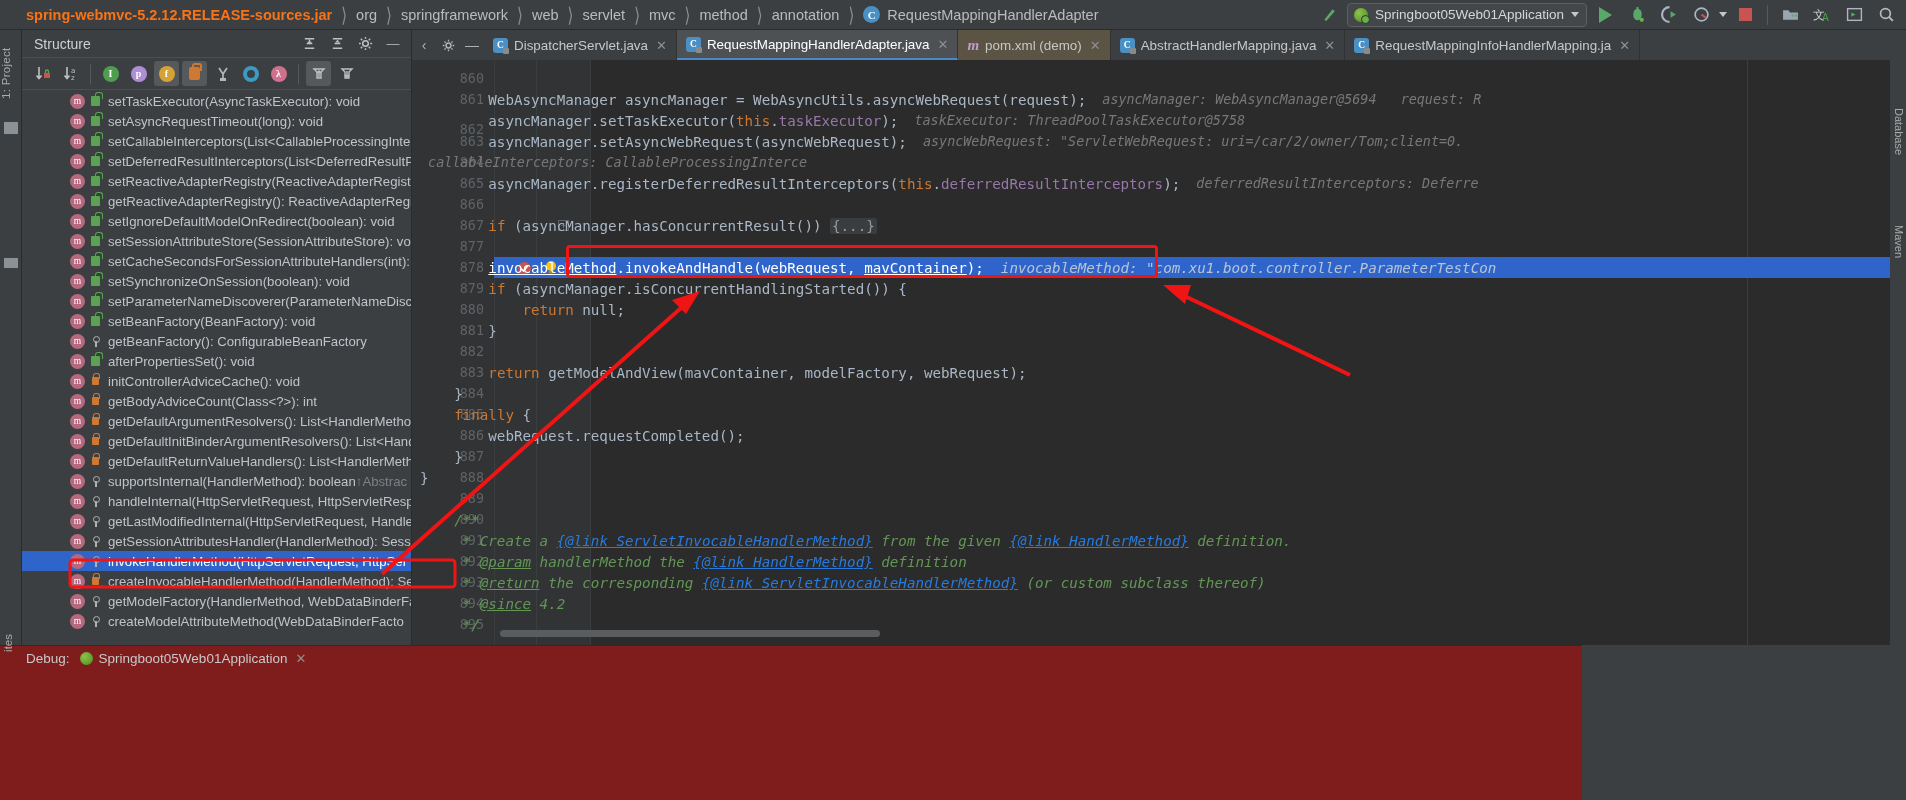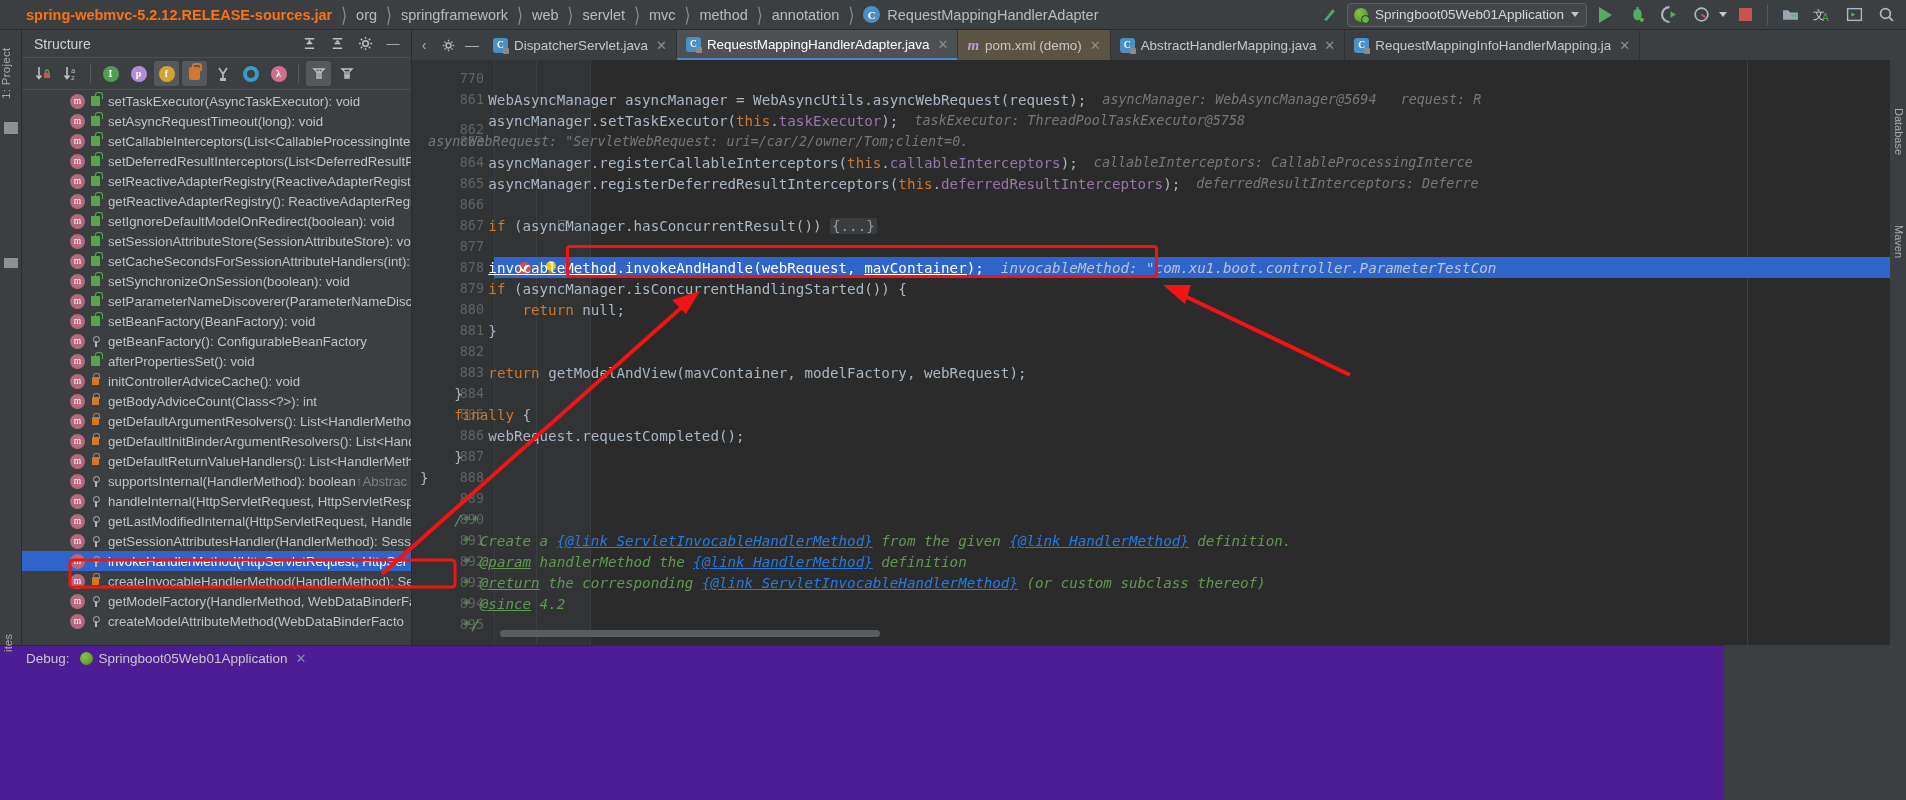--- a/index.html
+++ b/index.html
@@ -181,21 +181,21 @@
     position:absolute; border:3px solid #f01414; border-radius:4px; pointer-events:none;
   }
   .anno-text{
     position:absolute; color:#f01414; font-size:19.5px; line-height:29px;
     font-family:"DejaVu Sans", sans-serif; font-weight:500; white-space:pre-line;
   }
   svg.overlay{ position:absolute; left:0; top:0; width:1906px; height:800px; pointer-events:none; }
 
   
   .bottombar{
-    position:absolute; left:0; top:645px; width:1724px; height:155px; background:#4c1d95;
+    position:absolute; left:0; top:645px; width:1582px; height:155px; background:#7f1d1d;
     border-top:1px solid #2b2b2b;
   }
   .debug-row{
     display:flex; align-items:center; height:24px; padding-left:26px; gap:10px;
     color:#c8c8c8; font-size:13.5px;
   }
   .dbg-tab{ display:flex; align-items:center; gap:6px; }
   .dbg-dot{ width:13px;height:13px;border-radius:50%;
             background:radial-gradient(circle at 35% 35%, #8bc34a, #4e8a22); }
   .hscroll{
@@ -632,30 +632,30 @@
     </div>
   </div>
 
   <div class="editor">
     <div class="gutter"></div>
     <div class="vline" style="left:82px;"></div>
     <div class="vline" style="left:124px;"></div>
     <div class="vline" style="left:178px;"></div>
     <div class="vline" style="left:1335px;"></div>
     <div id="code-host">
-        <div class="lnum" style="top: 11px;">770</div>
+        <div class="lnum" style="top: 11px;">860</div>
         <div class="line" style="top: 8px;"><span class="code"></span></div>
         <div class="lnum" style="top: 32px;">861</div>
         <div class="line" style="top: 29px;"><span class="code">        WebAsyncManager asyncManager = WebAsyncUtils.asyncWebRequest(request);</span><span class="hint" style="font-family: &quot;DejaVu Sans Mono&quot;, monospace;">  asyncManager: WebAsyncManager@5694   request: R</span></div>
         <div class="lnum" style="top: 62px;">862</div>
         <div class="line" style="top: 50px;"><span class="code">        asyncManager.setTaskExecutor(<span class="k">this</span>.<span class="fld">taskExecutor</span>);</span><span class="hint" style="font-family: &quot;DejaVu Sans Mono&quot;, monospace;">  taskExecutor: ThreadPoolTaskExecutor@5758</span></div>
         <div class="lnum" style="top: 74px;">863</div>
-        <div class="line" style="top: 71px;"><span class="hint" style="font-family: &quot;DejaVu Sans Mono&quot;, monospace;">  asyncWebRequest: "ServletWebRequest: uri=/car/2/owner/Tom;client=0.</span></div>
+        <div class="line" style="top: 71px;"><span class="code">        asyncManager.setAsyncWebRequest(asyncWebRequest);</span><span class="hint" style="font-family: &quot;DejaVu Sans Mono&quot;, monospace;">  asyncWebRequest: "ServletWebRequest: uri=/car/2/owner/Tom;client=0.</span></div>
         <div class="lnum" style="top: 95px;">864</div>
-        <div class="line" style="top: 92px;"><span class="code">        asyncManager.registerCallableInterceptors(<span class="k">this</span>.<span class="fld">callableInterceptors</span>);</span><span class="hint" style="font-family: &quot;DejaVu Sans Mono&quot;, monospace;">  callableInterceptors: CallableProcessingInterce</span></div>
+        <div class="line" style="top: 92px;"><span class="hint" style="font-family: &quot;DejaVu Sans Mono&quot;, monospace;">  callableInterceptors: CallableProcessingInterce</span></div>
         <div class="lnum" style="top: 116px;">865</div>
         <div class="line" style="top: 113px;"><span class="code">        asyncManager.registerDeferredResultInterceptors(<span class="k">this</span>.<span class="fld">deferredResultInterceptors</span>);</span><span class="hint" style="font-family: &quot;DejaVu Sans Mono&quot;, monospace;">  deferredResultInterceptors: Deferre</span></div>
         <div class="lnum" style="top: 137px;">866</div>
         <div class="line" style="top: 134px;"><span class="code"></span></div>
         <div class="lnum" style="top: 158px;">867</div>
         <div class="fold-mark" style="top: 160px;">+</div>
         <div class="line" style="top: 155px;"><span class="code">        <span class="k">if</span> (asyncManager.hasConcurrentResult()) <span class="fold">{...}</span></span></div>
         <div class="lnum" style="top: 179px;">877</div>
         <div class="line" style="top: 176px;"><span class="code"></span></div>
         <div class="hl-gut" style="top: 197px;"></div>

